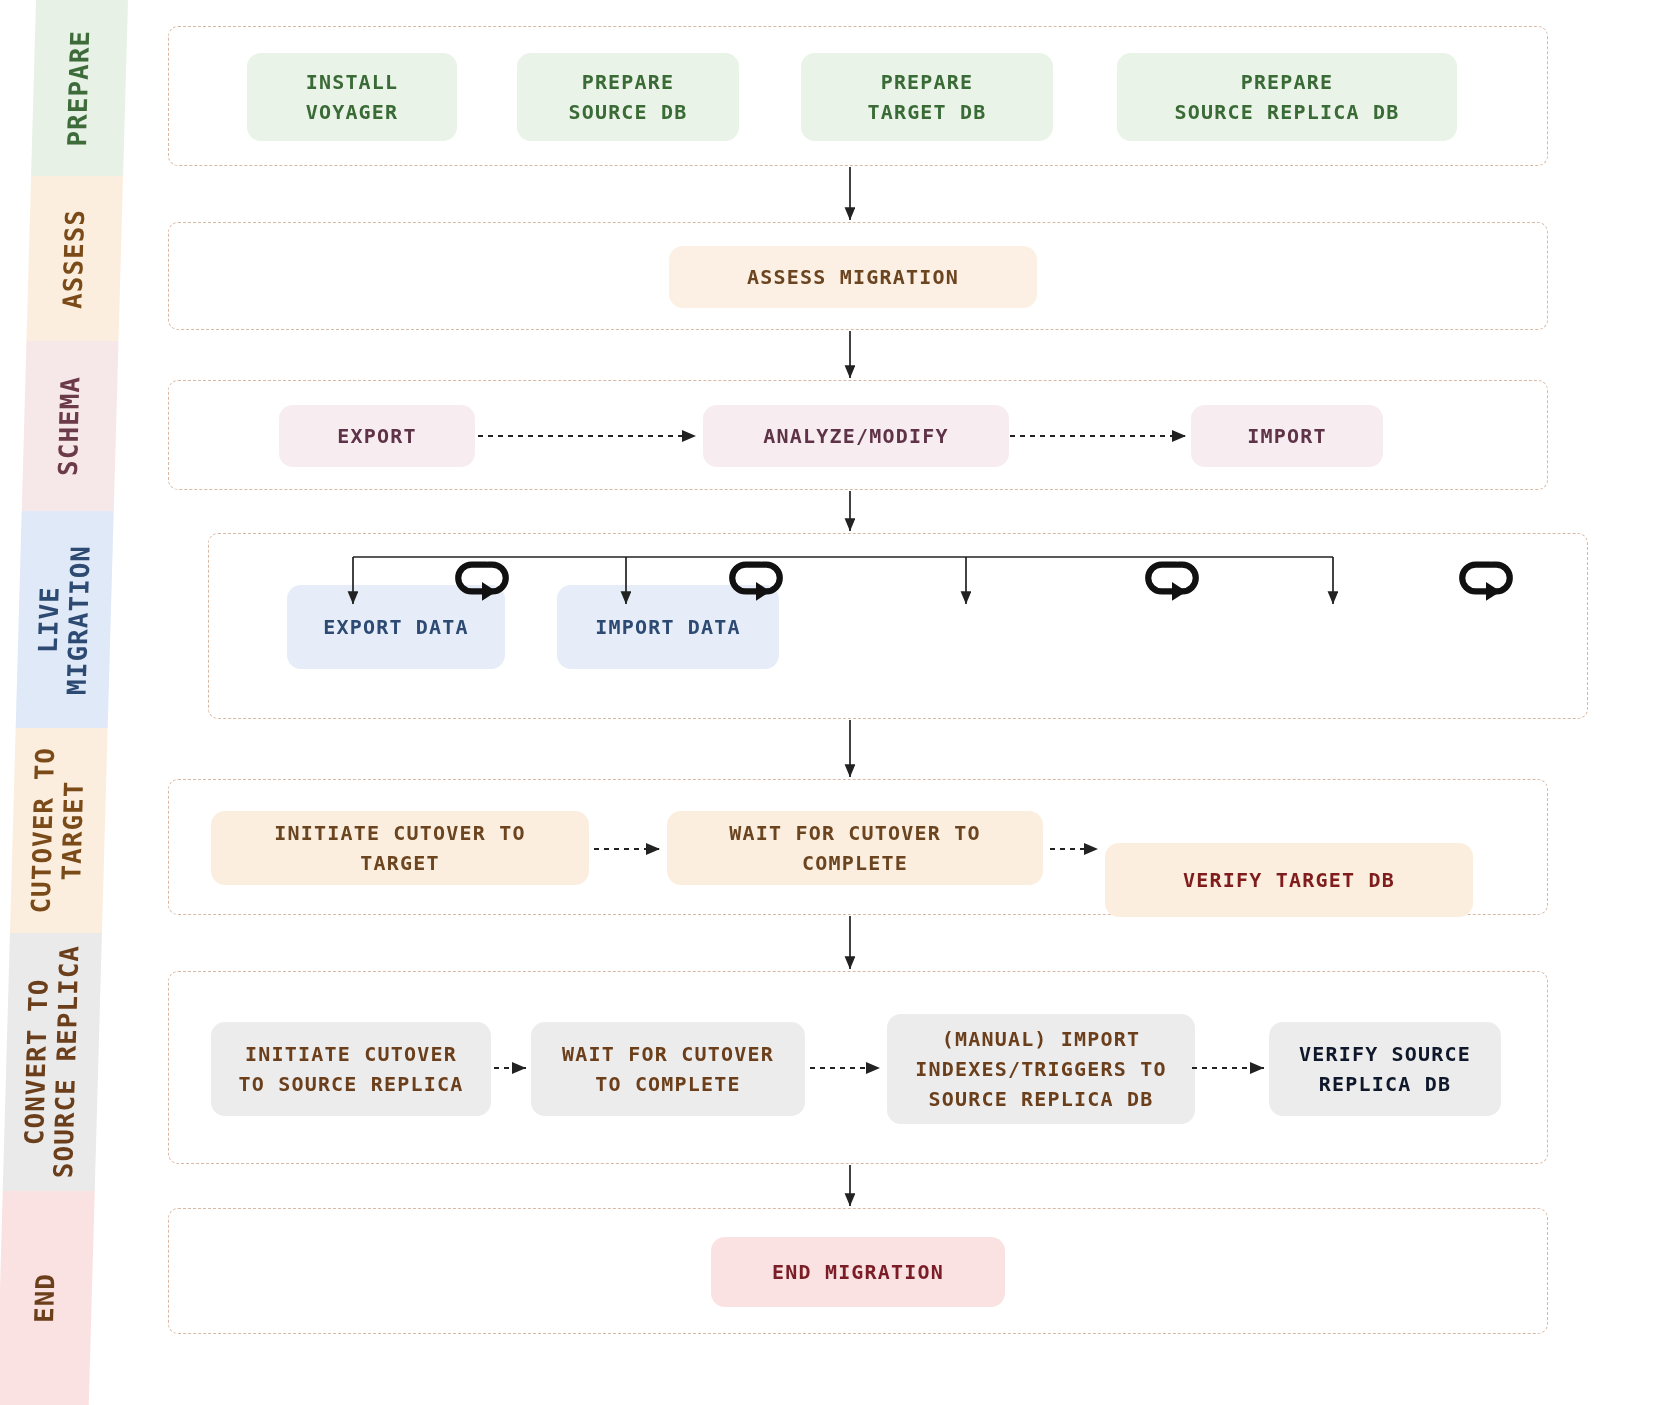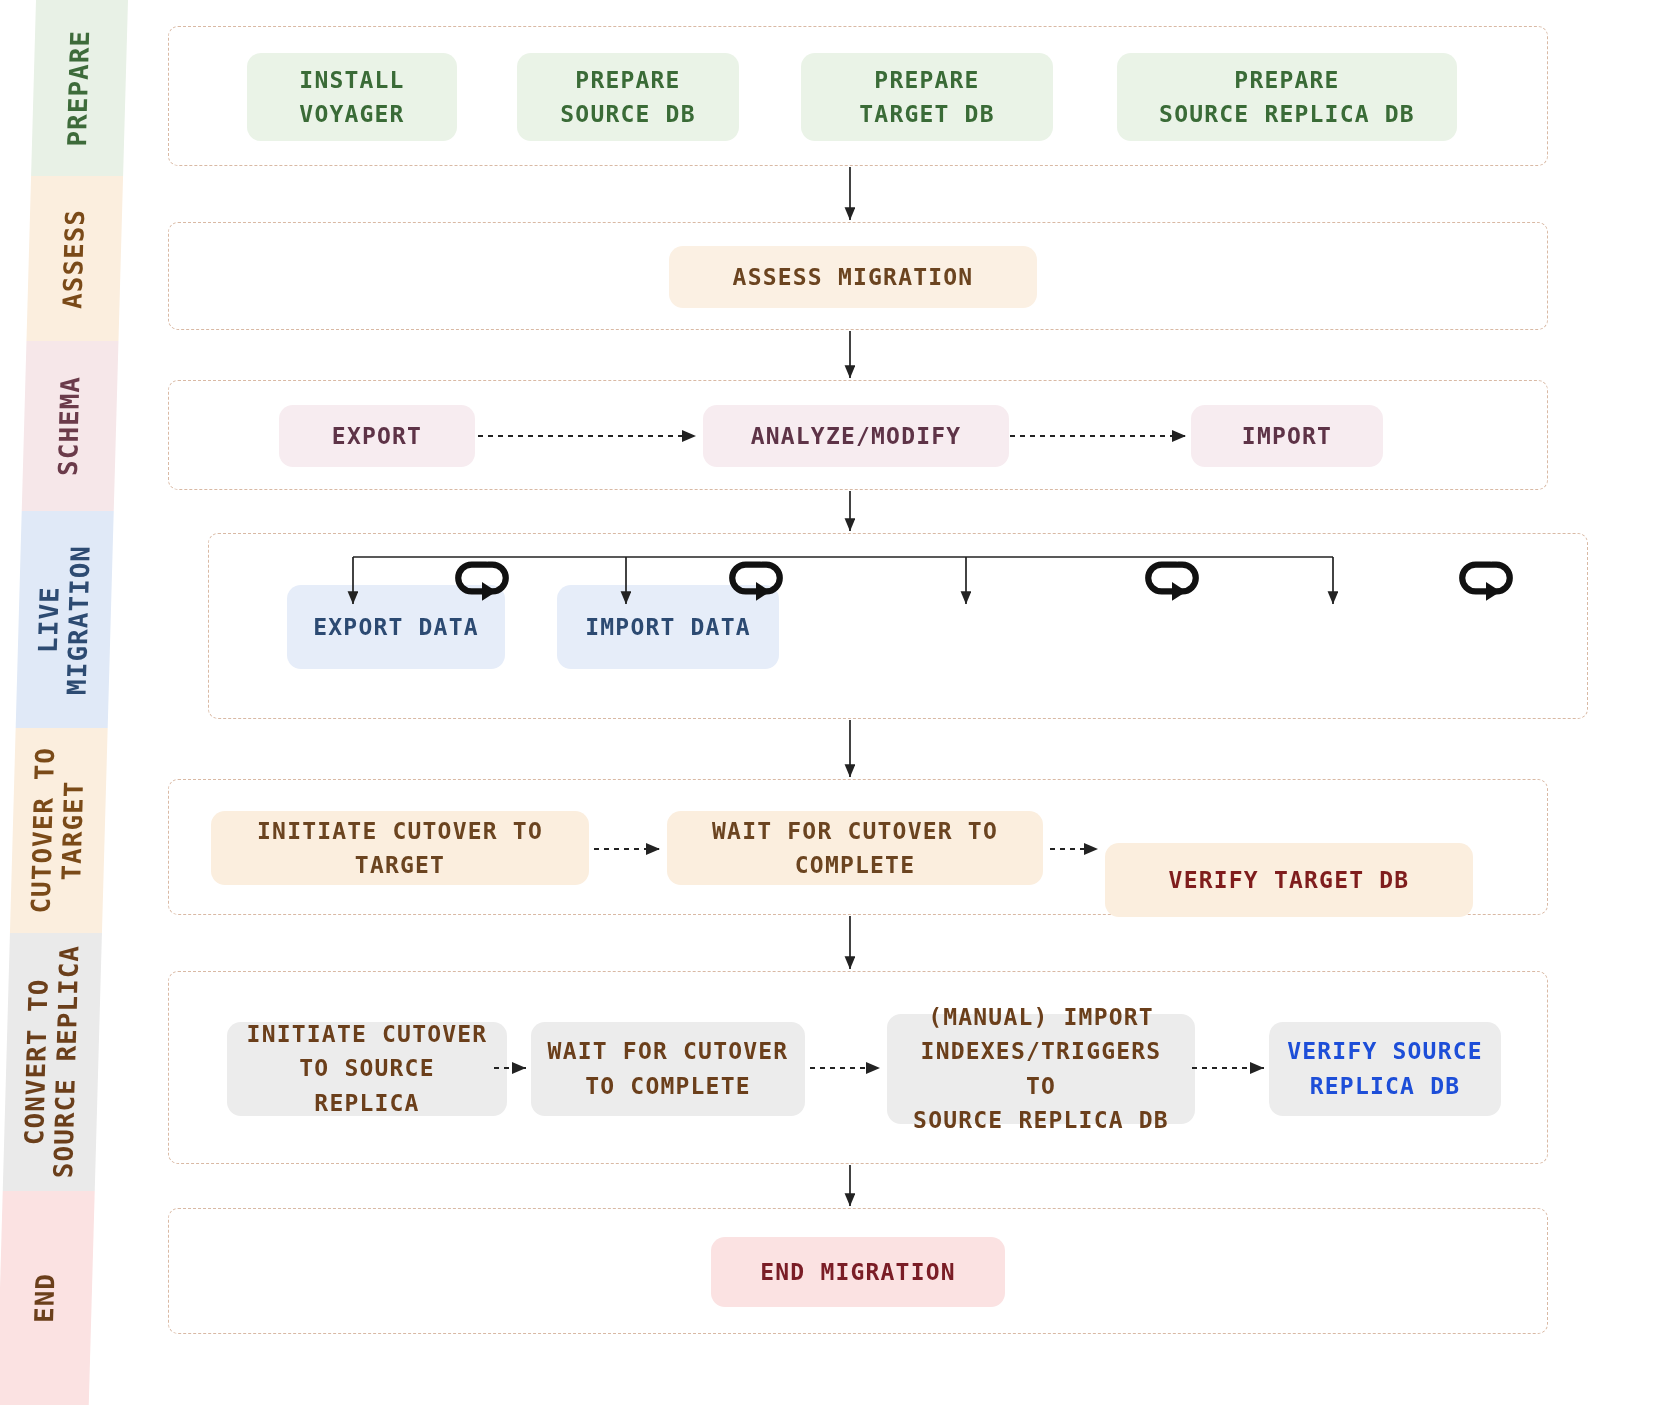--- a/index.html
+++ b/index.html
@@ -32,21 +32,21 @@
   .section{
     position:absolute;left:0;width:1380px;
     border:1.4px dashed #d9b9a4;
     border-radius:10px;
     box-sizing:border-box;
   }
   .node{
     border-radius:14px;
     display:flex;align-items:center;justify-content:center;
     text-align:center;
-    font-size:23px;
+    font-size:20px;
     font-weight:bold;
     letter-spacing:1.2px;
     line-height:1.5;
     padding:10px 14px;
     box-sizing:border-box;
     white-space:pre-line;
     position:relative;
   }
   
   #wires{position:absolute;left:0;top:0;width:1662px;height:1405px;pointer-events:none;}
@@ -122,28 +122,28 @@
       </svg>
     </div>
     <div class="section" style="top: 779px; height: 136px; border-color: rgb(217, 185, 164);">
       <div class="node" style="position: absolute; left: 42px; width: 378px; height: 74px; top: 31px; background: rgb(251, 238, 222); color: rgb(107, 68, 32);">INITIATE CUTOVER TO
 TARGET</div>
       <div class="node" style="position: absolute; left: 498px; width: 376px; height: 74px; top: 31px; background: rgb(251, 238, 222); color: rgb(107, 68, 32);">WAIT FOR CUTOVER TO
 COMPLETE</div>
       <div class="node" style="position: absolute; left: 936px; width: 368px; height: 74px; top: 31px; background: rgb(251, 238, 222); color: #7f1d1d; margin-top: 32px;">VERIFY TARGET DB</div>
     </div>
     <div class="section" style="top: 971px; height: 193px; border-color: rgb(217, 185, 164);">
-      <div class="node" style="position: absolute; left: 42px; width: 280px; height: 94px; top: 49.5px; background: rgb(236, 236, 236); color: rgb(107, 63, 27); margin-left: 16px;">INITIATE CUTOVER
+      <div class="node" style="position: absolute; left: 42px; width: 280px; height: 94px; top: 49.5px; background: rgb(236, 236, 236); color: rgb(107, 63, 27);">INITIATE CUTOVER
 TO SOURCE REPLICA</div>
       <div class="node" style="position: absolute; left: 362px; width: 274px; height: 94px; top: 49.5px; background: rgb(236, 236, 236); color: rgb(107, 63, 27);">WAIT FOR CUTOVER
 TO COMPLETE</div>
       <div class="node" style="position: absolute; left: 718px; width: 308px; height: 110px; top: 41.5px; background: rgb(236, 236, 236); color: rgb(107, 63, 27);">(MANUAL) IMPORT
 INDEXES/TRIGGERS TO
 SOURCE REPLICA DB</div>
-      <div class="node" style="position: absolute; left: 1100px; width: 232px; height: 94px; top: 49.5px; background: rgb(236, 236, 236); color: #1d4ed8;">VERIFY SOURCE
+      <div class="node" style="position: absolute; left: 1100px; width: 232px; height: 94px; top: 49.5px; background: rgb(236, 236, 236); color: #0f172a;">VERIFY SOURCE
 REPLICA DB</div>
     </div>
     <div class="section" style="top: 1208px; height: 126px; border-color: rgb(217, 185, 164);">
       <div class="node" style="position: absolute; left: 542px; width: 294px; height: 70px; top: 28px; background: rgb(251, 226, 226); color: rgb(122, 29, 38); text-align: right;">END MIGRATION</div>
     </div>
   </div>
 
 <svg id="wires" viewBox="0 0 1662 1405" xmlns="http://www.w3.org/2000/svg">
   <defs>
     <marker id="ah" markerWidth="9" markerHeight="9" refX="7.5" refY="3.2" orient="auto" markerUnits="strokeWidth">

